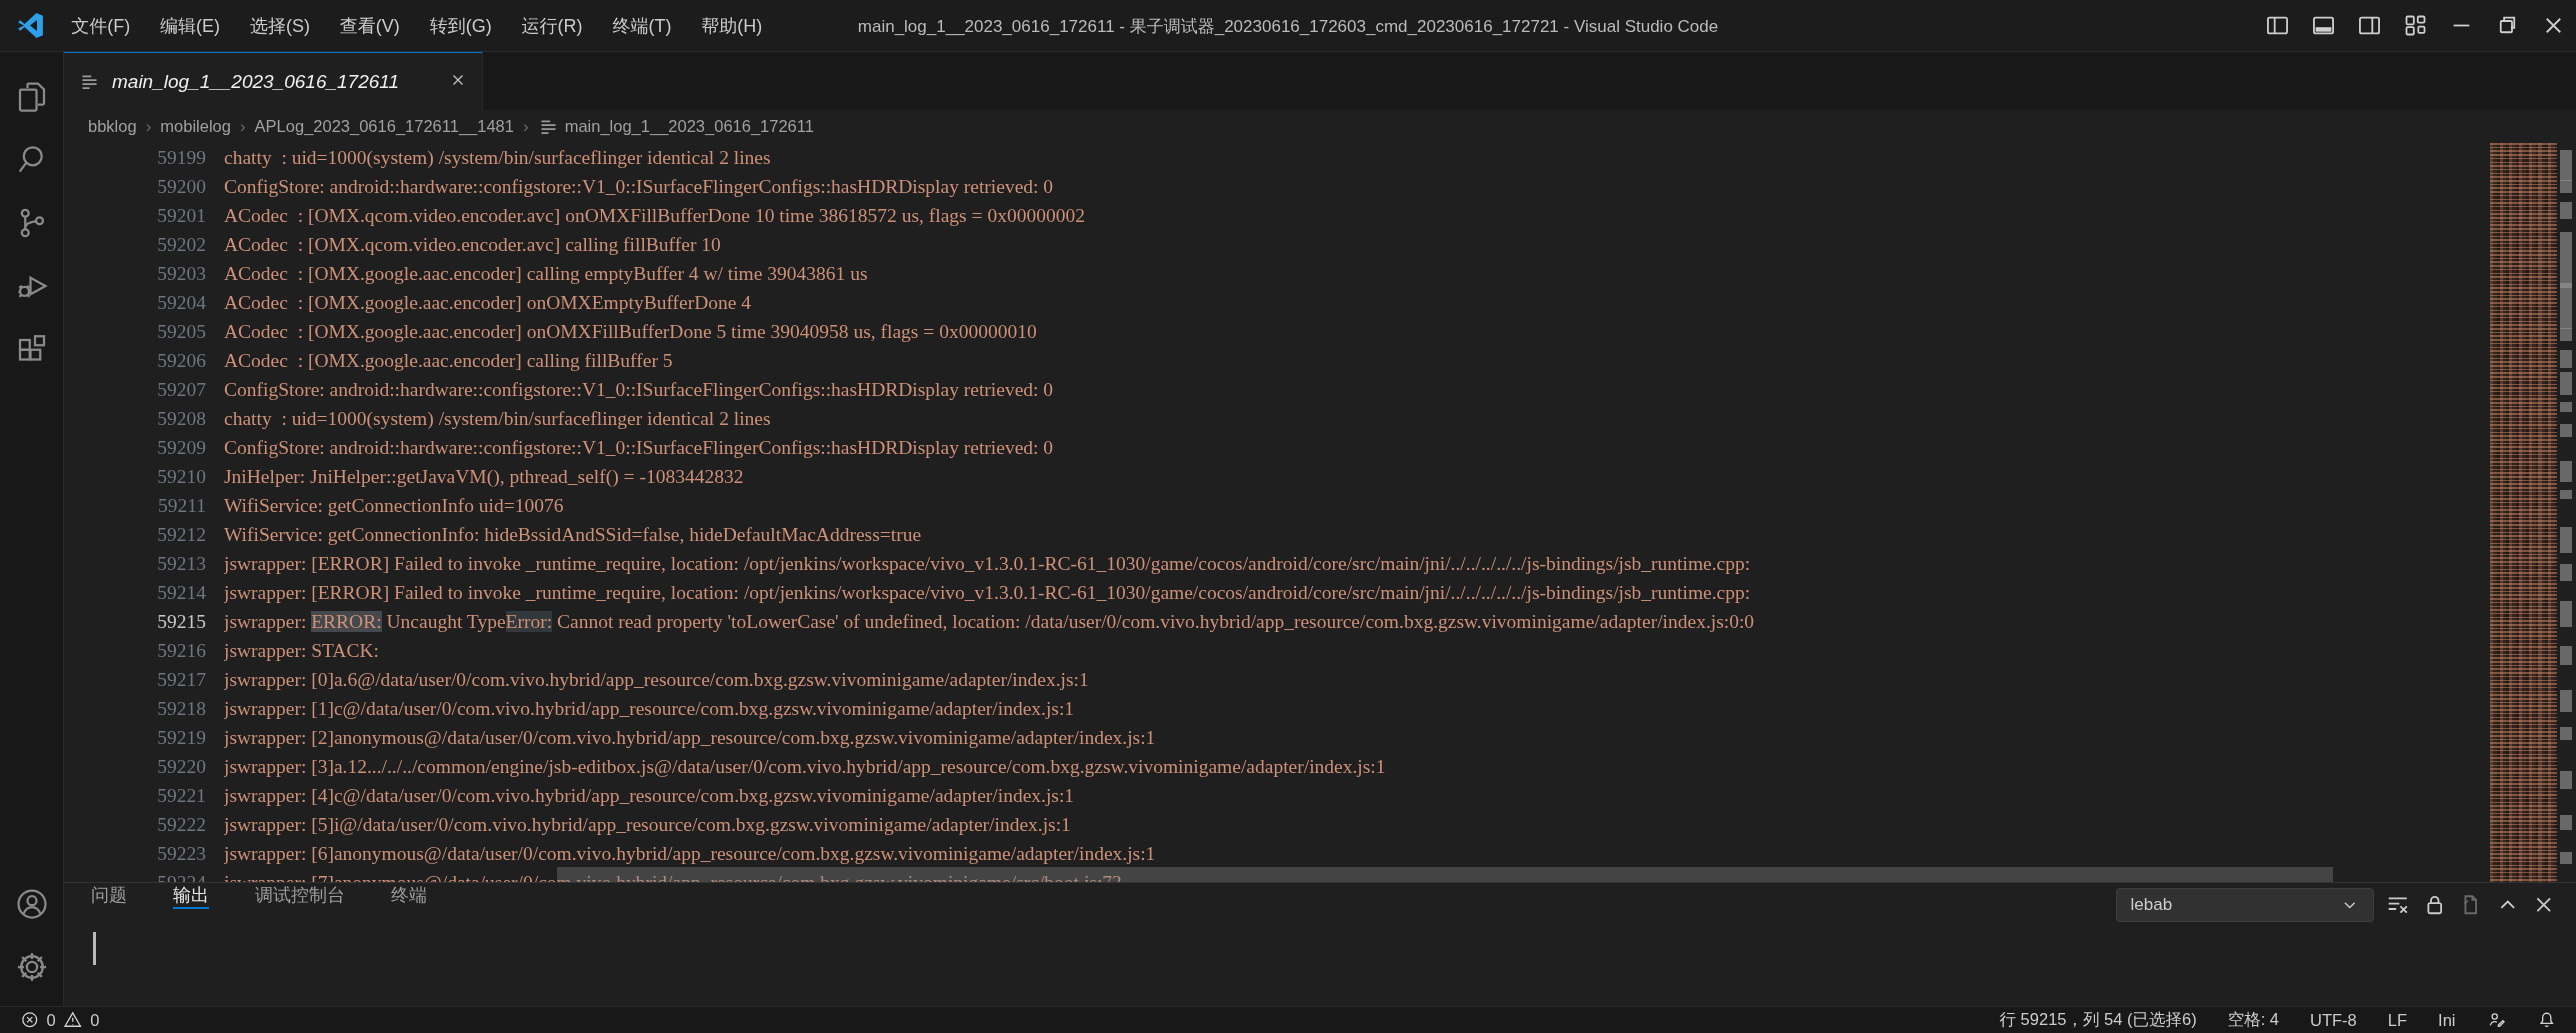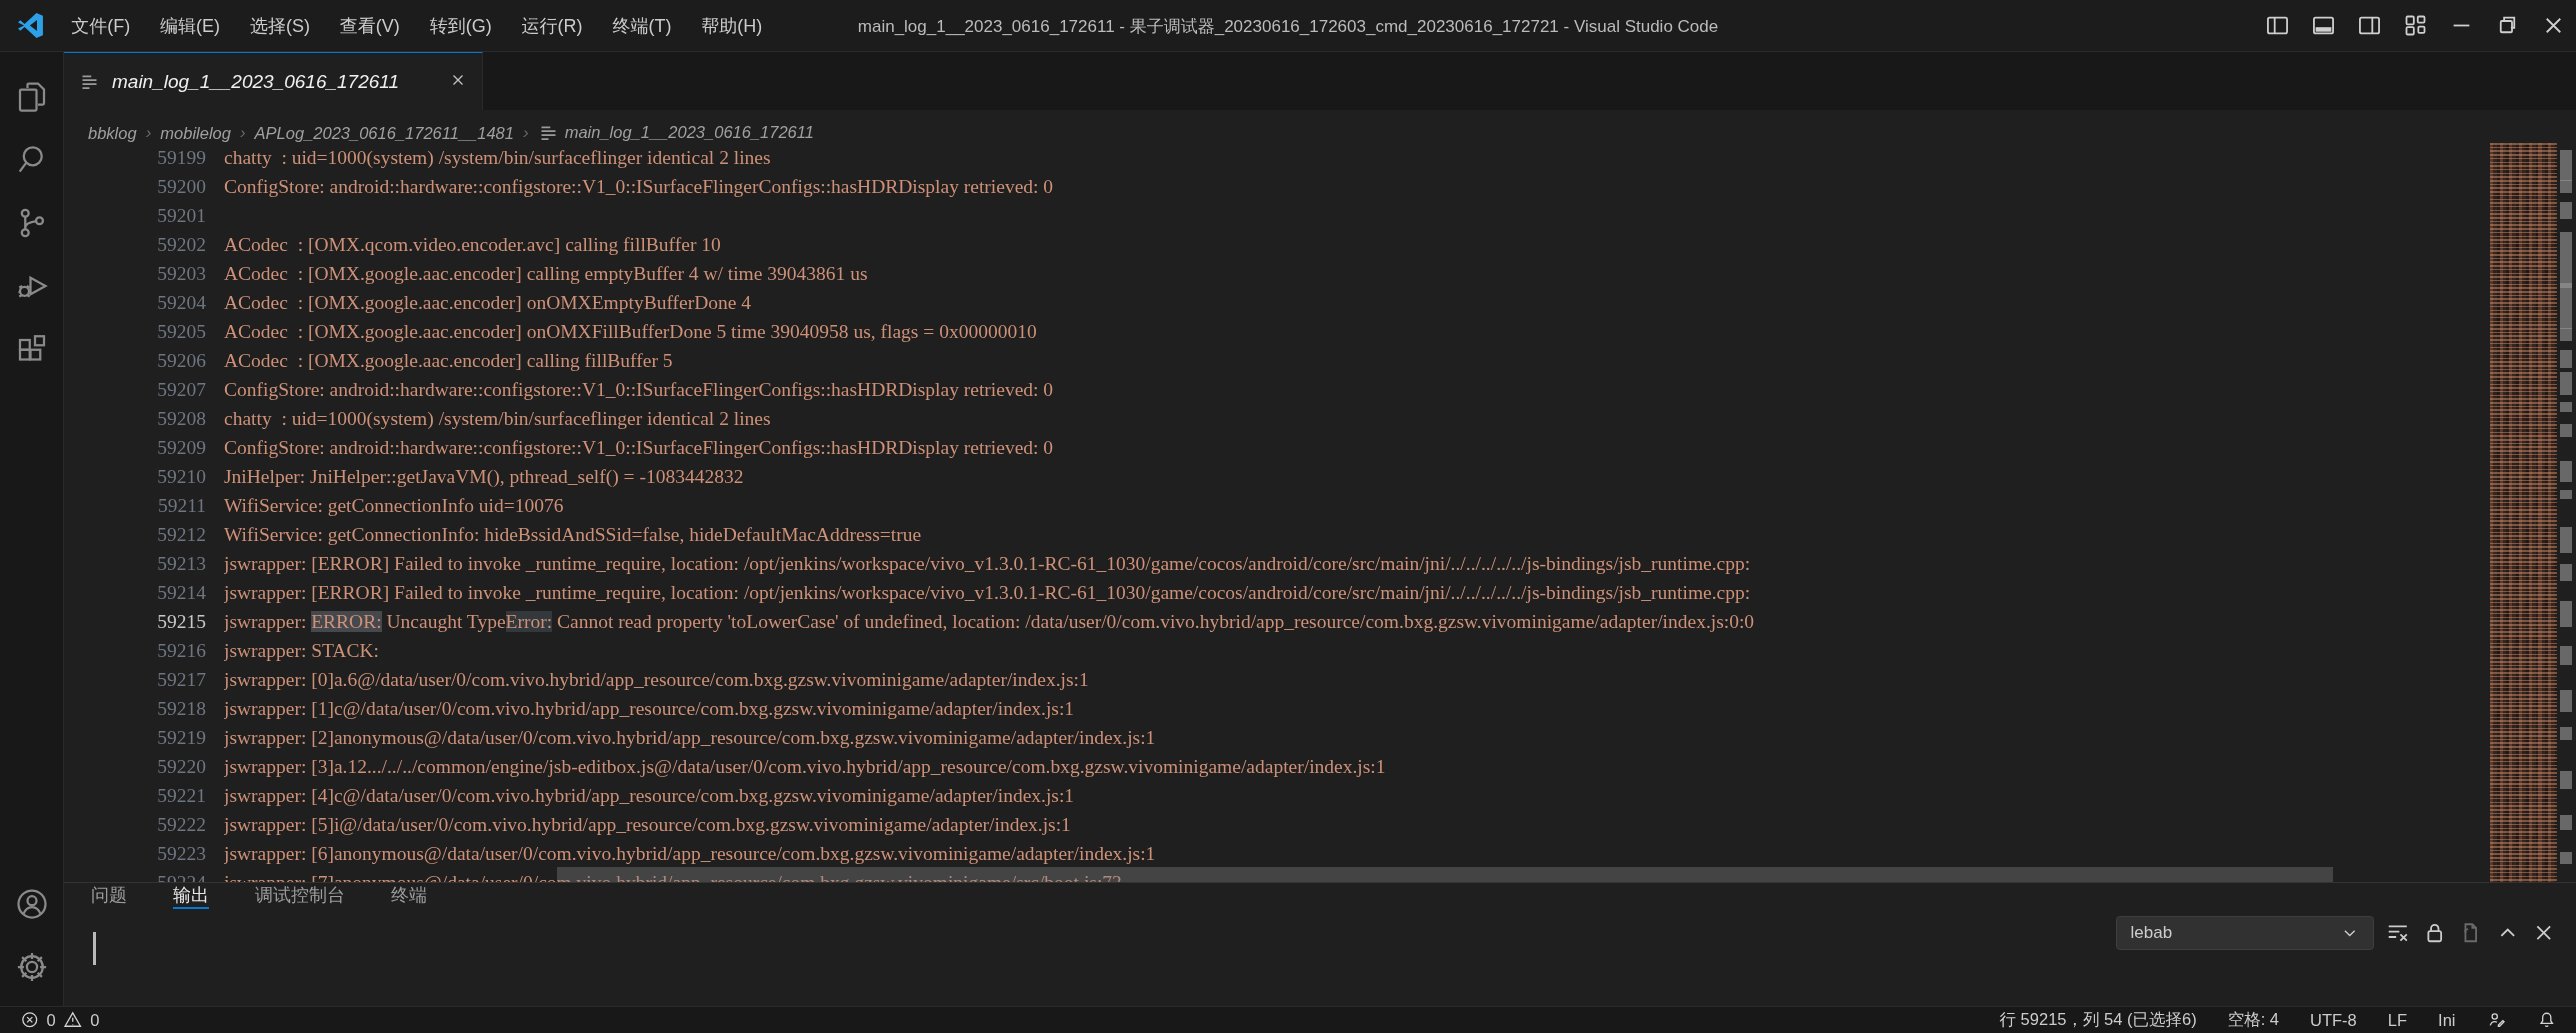--- a/index.html
+++ b/index.html
@@ -31,22 +31,22 @@
 
   
   .tabbar { height:58px; background:#181818; display:flex; flex:0 0 auto; }
   .tab { width:419px; background:#1f1f1f; border-top:1.5px solid #0078d4; border-right:0.7px solid #2a2a2a;
     display:flex; align-items:center; padding:0 15px; gap:12px; }
   .tab-label { color:#f0f0f0; font-size:19px; font-style:italic; white-space:nowrap; }
   .tab-close { margin-left:auto; color:#c5c5c5; }
   .file-icon svg { width:21px; height:21px; display:block; }
 
   
-  .breadcrumbs { height:33px; display:flex; align-items:flex-end; padding-left:24px;
-    color:#a0a0a0; font-size:16.5px; gap:9px; flex:0 0 auto; background:#1f1f1f;font-style:italic; }
+  .breadcrumbs { height:33px; display:flex; align-items:center; padding-left:24px;
+    color:#a0a0a0; font-size:16.5px; gap:9px; flex:0 0 auto; background:#1f1f1f; }
   .crumb { white-space:nowrap; }
   .crumb-sep { color:#6b6b6b; font-size:17px; }
   .crumb-file { display:flex; align-items:center; gap:6px; }
 
   
   .editor { flex:1; position:relative; overflow:hidden; background:#1f1f1f;
     font-family:"DejaVu Sans Mono", monospace; font-size:19.5px; }
   .lines { position:absolute; top:0; left:0; right:87px; bottom:0; overflow:hidden;font-family:Liberation Serif, serif; }
   .line { display:flex; height:29px; line-height:29px; white-space:pre; }
   .gutter { flex:0 0 142px; width:142px; text-align:right; color:#6e7681; }
@@ -65,21 +65,21 @@
   .ruler-mark { position:absolute; left:3.7px; width:12px; background:#9a9a9a; opacity:0.6; }
   .hscrollbar { position:absolute; bottom:0; left:493px; width:1776px; height:15px;
     background:rgba(130,130,130,0.38); }
 
   
   .panel { height:124px; flex:0 0 auto; background:#1f1f1f; border-top:0.7px solid #333333; position:relative; }
   .panel-header { height:43px; display:flex; align-items:flex-start; padding-left:27px; gap:46px; }
   .panel-tab { display:flex; align-items:center; font-size:18px; color:#9d9d9d;
     border-bottom:2.2px solid transparent; white-space:nowrap; }
   .panel-tab.active { color:#e7e7e7; border-bottom-color:#0078d4; }
-  .panel-actions { position:absolute; right:19.5px; top:5.2px; display:flex; align-items:center; gap:11px;margin-top:28px; }
+  .panel-actions { position:absolute; right:19.5px; top:5.2px; display:flex; align-items:center; gap:11px; }
   .dropdown { width:258px; height:34px; background:#313131; border:0.7px solid #3e3e3e; border-radius:3.7px;
     color:#cccccc; font-size:17px; display:flex; align-items:center; padding:0 13.5px; }
   .dropdown svg { margin-left:auto; }
   .pa-btn { display:flex; align-items:center; justify-content:center; }
   .pa-btn svg { width:25.5px; height:25.5px; }
   .panel-content { position:relative; height:80px; }
   .text-cursor { position:absolute; left:28.5px; top:6px; width:3px; height:33px; background:#b9b9b9; }
 
   
   .statusbar { height:27px; flex:0 0 auto; background:#181818; border-top:0.7px solid #2a2a2a;
@@ -244,21 +244,21 @@
               </svg>
             </span>
             <span>main_log_1__2023_0616_172611</span>
           </span>
         </div>
 
       <div class="editor">
         <div class="lines" id="lines">
             <div class="line"><div class="gutter">59199</div><div class="lcontent">chatty  : uid=1000(system) /system/bin/surfaceflinger identical 2 lines</div></div>
             <div class="line"><div class="gutter">59200</div><div class="lcontent">ConfigStore: android::hardware::configstore::V1_0::ISurfaceFlingerConfigs::hasHDRDisplay retrieved: 0</div></div>
-            <div class="line"><div class="gutter">59201</div></div>
+            <div class="line"><div class="gutter">59201</div><div class="lcontent">ACodec  : [OMX.qcom.video.encoder.avc] onOMXFillBufferDone 10 time 38618572 us, flags = 0x00000002</div></div>
             <div class="line"><div class="gutter">59202</div><div class="lcontent">ACodec  : [OMX.qcom.video.encoder.avc] calling fillBuffer 10</div></div>
             <div class="line"><div class="gutter">59203</div><div class="lcontent">ACodec  : [OMX.google.aac.encoder] calling emptyBuffer 4 w/ time 39043861 us</div></div>
             <div class="line"><div class="gutter">59204</div><div class="lcontent">ACodec  : [OMX.google.aac.encoder] onOMXEmptyBufferDone 4</div></div>
             <div class="line"><div class="gutter">59205</div><div class="lcontent">ACodec  : [OMX.google.aac.encoder] onOMXFillBufferDone 5 time 39040958 us, flags = 0x00000010</div></div>
             <div class="line"><div class="gutter">59206</div><div class="lcontent">ACodec  : [OMX.google.aac.encoder] calling fillBuffer 5</div></div>
             <div class="line"><div class="gutter">59207</div><div class="lcontent">ConfigStore: android::hardware::configstore::V1_0::ISurfaceFlingerConfigs::hasHDRDisplay retrieved: 0</div></div>
             <div class="line"><div class="gutter">59208</div><div class="lcontent">chatty  : uid=1000(system) /system/bin/surfaceflinger identical 2 lines</div></div>
             <div class="line"><div class="gutter">59209</div><div class="lcontent">ConfigStore: android::hardware::configstore::V1_0::ISurfaceFlingerConfigs::hasHDRDisplay retrieved: 0</div></div>
             <div class="line"><div class="gutter">59210</div><div class="lcontent">JniHelper: JniHelper::getJavaVM(), pthread_self() = -1083442832</div></div>
             <div class="line"><div class="gutter">59211</div><div class="lcontent">WifiService: getConnectionInfo uid=10076</div></div>

